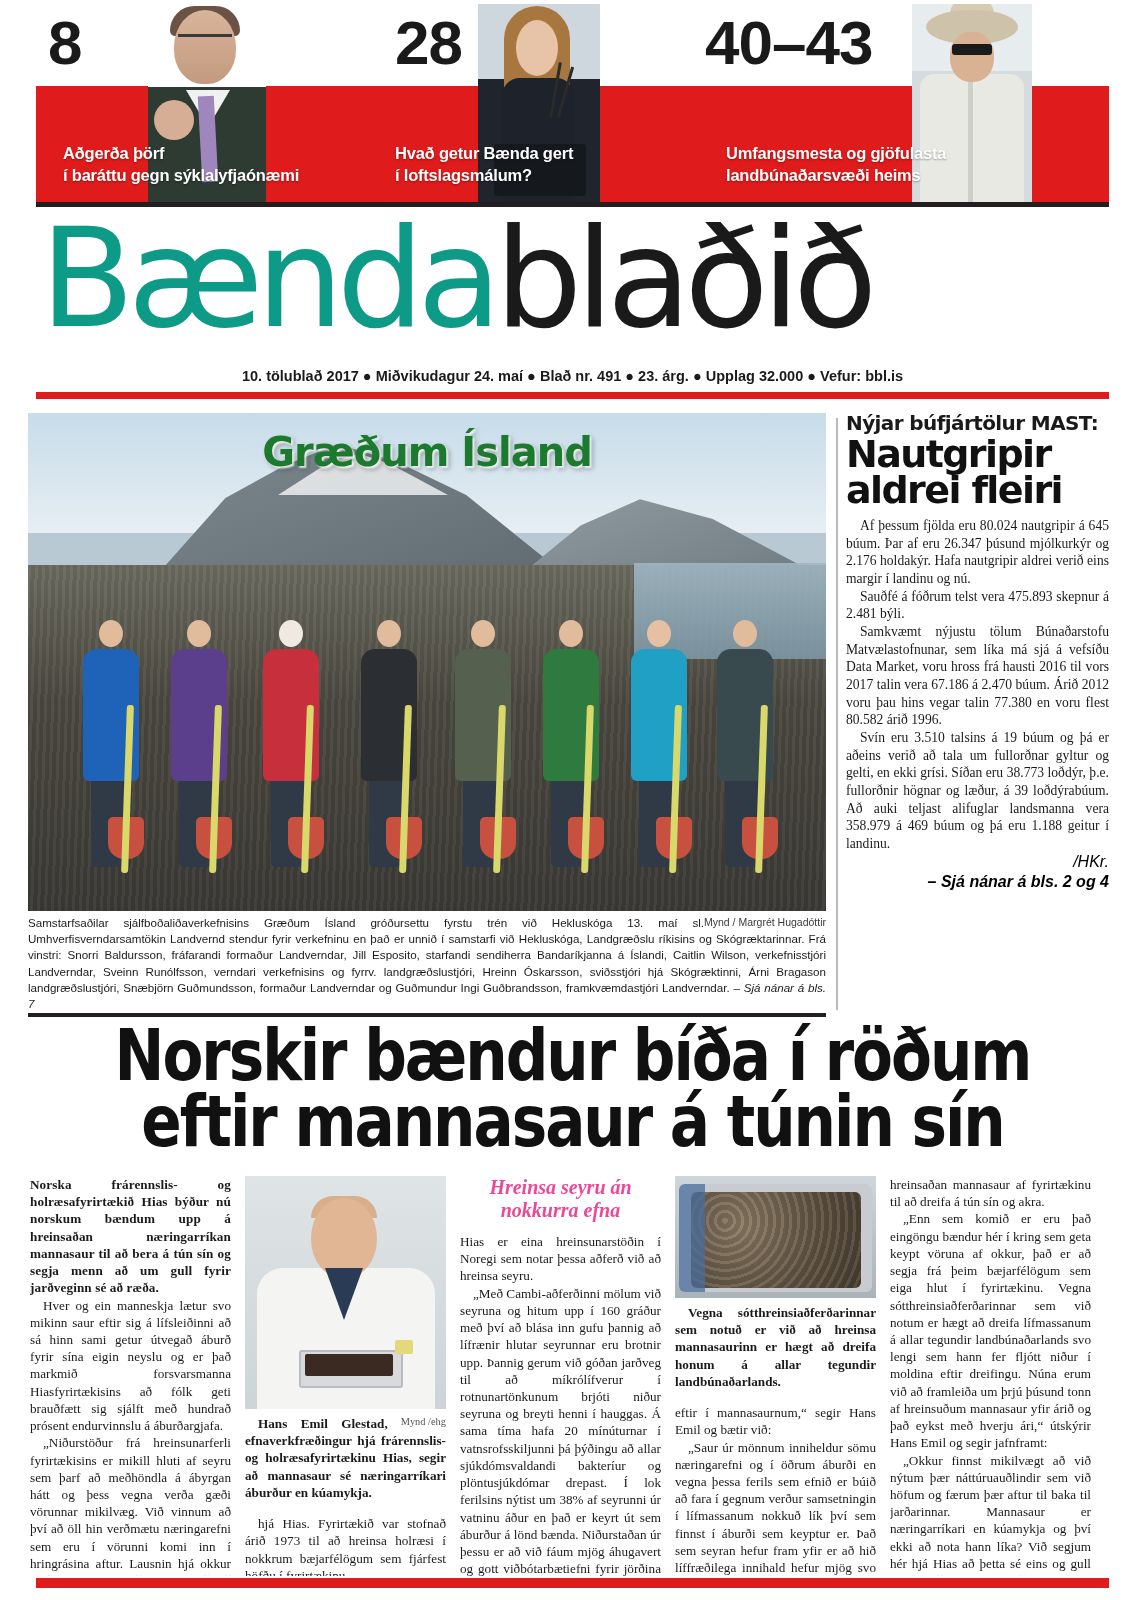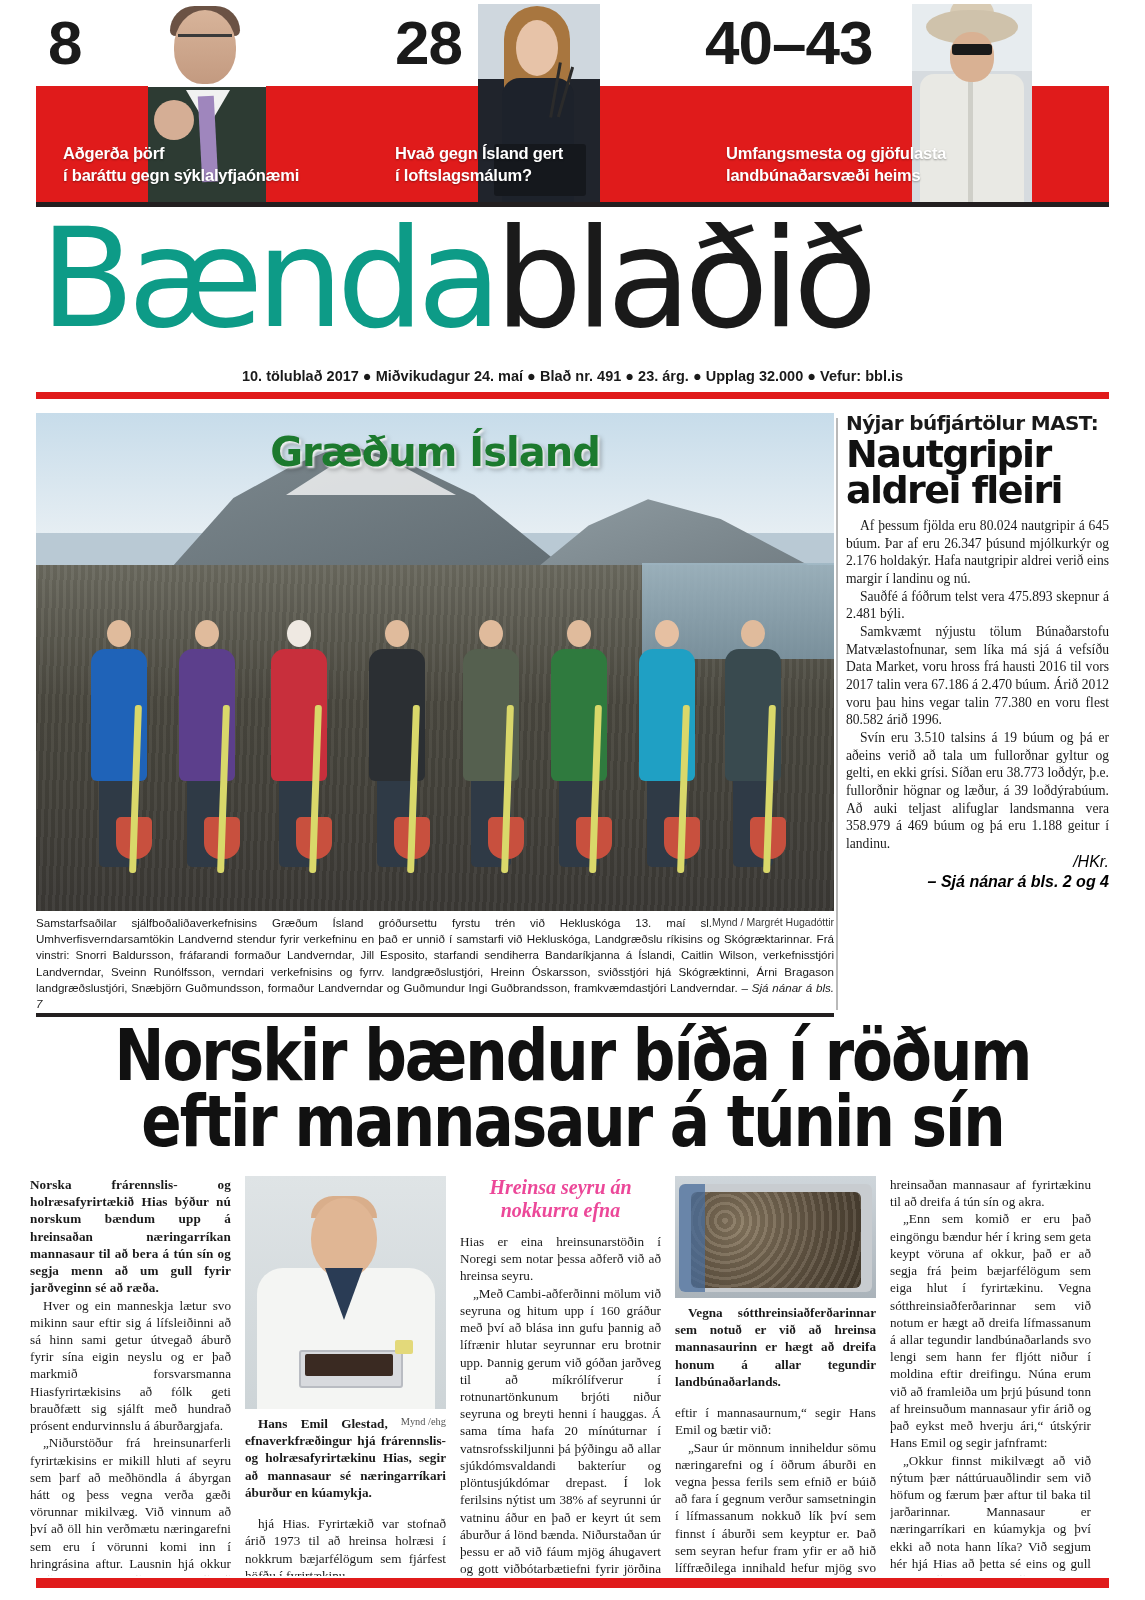--- a/index.html
+++ b/index.html
@@ -75,21 +75,21 @@
   }
   .logo .teal{color:#0d9b87;}
   .logo .dark{color:#1a1a1a;}
   .dateline{
     position:absolute;left:0;right:0;top:160px;text-align:center;
     font-size:14.5px;font-weight:bold;color:#1a1a1a;
   }
   .red-rule{position:absolute;left:36px;top:184px;width:1073px;height:7px;background:#e01b1b;}
 
   
-  .hero{position:absolute;left:36px;top:413px;width:700px;height:608px;}
+  .hero{position:absolute;left:28px;top:413px;width:700px;height:608px;}
   .hero-photo{position:absolute;left:0;top:0;width:798px;height:498px;overflow:hidden;
     background:linear-gradient(#cfe0ec 0 22%, #b9c9d4 22% 34%, #8e8d85 34% 54%, #5c5a52 54% 72%, #3f3d38 72% 100%);}
   .sky{position:absolute;left:0;top:0;width:100%;height:120px;background:linear-gradient(#c7dcea,#e6eef3);}
   .mtn{position:absolute;left:120px;top:22px;width:430px;height:150px;
      background:linear-gradient(160deg,#7e8a90,#5f6a70);
      clip-path:polygon(0% 100%,18% 42%,32% 20%,44% 6%,58% 18%,74% 40%,100% 100%);}
   .mtn2{position:absolute;left:480px;top:62px;width:330px;height:110px;
      background:linear-gradient(160deg,#93a0a6,#6e797f);
      clip-path:polygon(0% 100%,22% 46%,40% 22%,62% 40%,100% 100%);}
   .snow{position:absolute;left:250px;top:40px;width:170px;height:42px;background:rgba(255,255,255,.75);
@@ -209,21 +209,21 @@
     <div class="tphoto tp2">
       <div class="woman-bg"></div>
         <div class="woman-hair"></div>
         <div class="woman-face"></div>
       <div class="woman-body"></div>
         <div class="mic1"></div>
         <div class="mic2"></div>
         <div class="laptop"></div>
     </div>
     <div class="teaser-txt" style="left:395px;">
-      <div>Hvað gegn Ísland gert</div>
+      <div>Hvað getur Bænda gert</div>
       <div>í loftslagsmálum?</div>
     </div>
 
     <div class="teaser-num" style="left:705px;">40–43</div>
     <div class="tphoto tp3">
       <div class="cowboy-bg"></div>
         <div class="cb-coat"></div>
         <div class="hat-top"></div>
         <div class="hat"></div>
       <div class="cb-head"></div>

